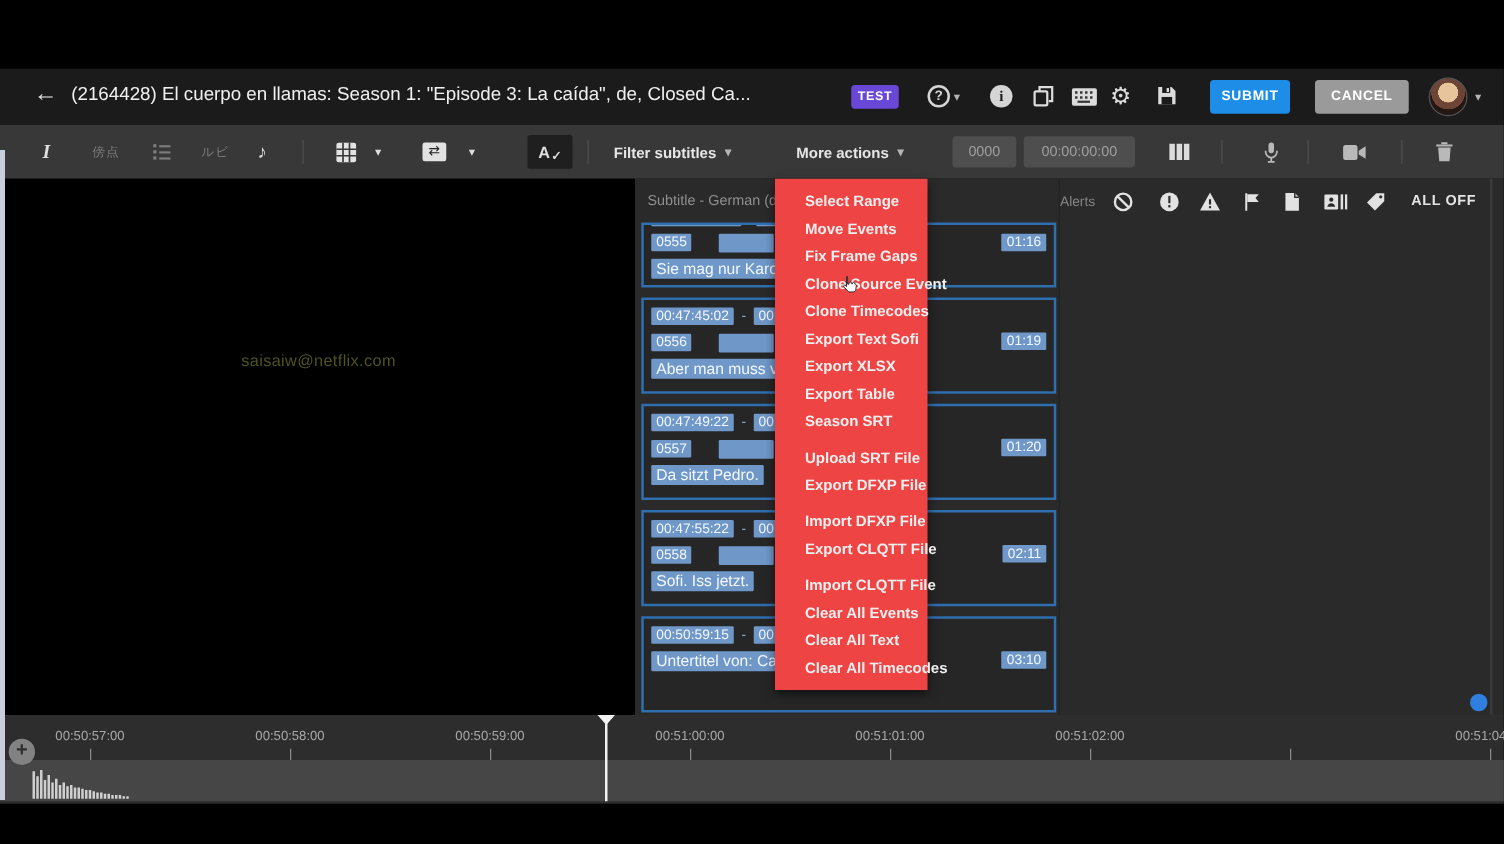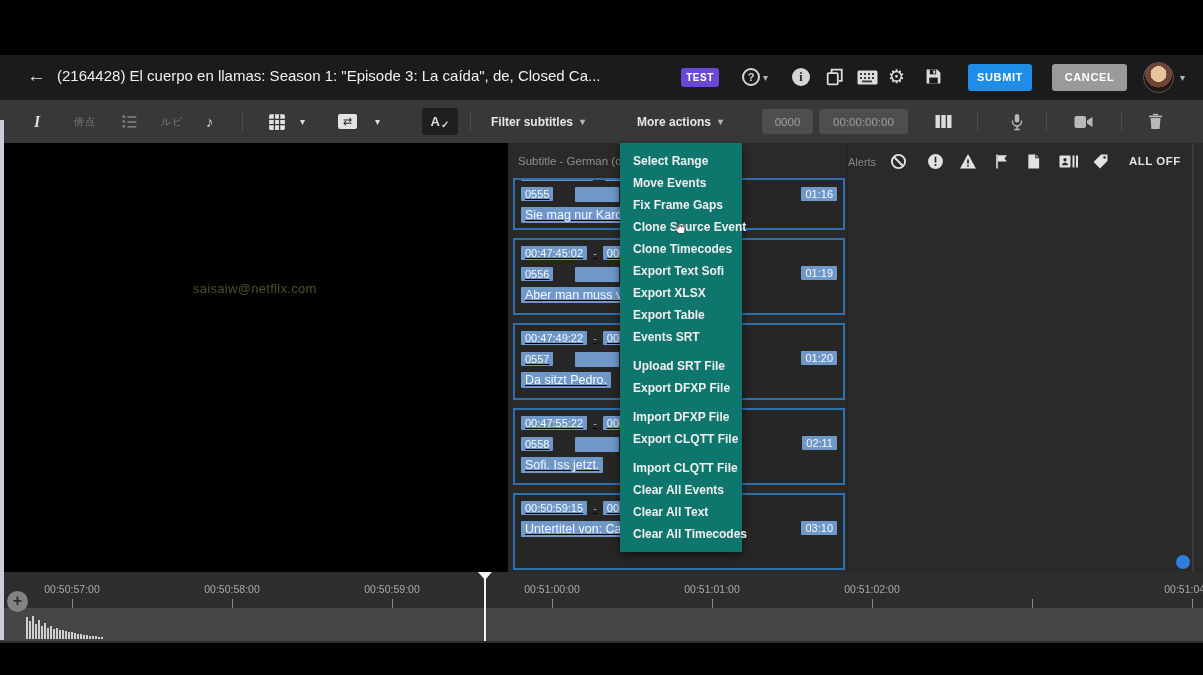--- a/index.html
+++ b/index.html
@@ -61,38 +61,38 @@
   .a-icon { position:absolute; top:10px; width:17px; height:17px; color:#e2e2e2; cursor:pointer; }
   .alloff { left:621px; top:12px; font-size:11.5px; font-weight:600; letter-spacing:.5px;
             color:#e3e3e3; cursor:pointer; }
   .col-div { left:339px; top:0; width:1px; height:429px; background:#232323; }
   .scroll-track { left:684px; top:0; width:2px; height:429px; background:#3a3a3a; }
   .scroll-dot { left:668px; top:412px; width:14px; height:14px; border-radius:50%;
                 background:#2e7fe0; cursor:pointer; }
 
   .events { position:absolute; left:5px; top:35px; width:332px; }
   .event-row { position:relative; width:332px; height:77px; margin-bottom:8px;
-               border:2px solid #2f6fae; background:#262626; overflow:hidden; cursor:pointer;text-decoration:underline; }
+               border:2px solid #2f6fae; background:#262626; overflow:hidden; cursor:pointer; }
   .event-row.cropped { height:52px; }
   .event-row.cropped .row-inner { margin-top:-20px; }
   .row-inner { padding:5px 6px; }
   .line { height:16px; margin-bottom:5px; display:flex; align-items:center; }
   .hl { background:#6f98c9; color:#f3f8ff; padding:1px 4px; font-size:11px;
         border-radius:1px; white-space:nowrap; }
   .hl.txt { font-size:12.5px; }
   .hl.blank2 { width:44px; height:15px; margin-left:22px; }
   .hl.blank-a { width:72px; height:15px; }
   .hl.blank-b { width:40px; height:15px; margin-left:12px; }
   .dash { color:#9ab4cf; margin:0 6px; font-size:11px; }
   .dur { position:absolute; right:6px; top:26px; }
   .event-row.cropped .dur { top:7px; }
 
   
-  .menu { position:absolute; left:620px; top:88px; width:122px; background:#0f766e;
-          padding:7px 0; z-index:30; box-shadow:0 3px 8px rgba(0,0,0,.55); }
+  .menu { position:absolute; left:620px; top:88px; width:122px; background:#ef4444;
+          padding:7px 11px; z-index:30; box-shadow:0 3px 8px rgba(0,0,0,.55); }
   .menu-item { height:22px; line-height:22px; padding-left:13px; font-size:12px;
                font-weight:600; color:#efefef; white-space:nowrap; cursor:pointer; }
   .menu-item.gap { margin-top:7px; }
   .cursor-hand { position:absolute; left:672px; top:165px; z-index:40; }
 
   
   .timeline { position:absolute; top:517px; left:0; width:1203px; height:71px; background:#2d2d2d; }
   .t-label { position:absolute; top:11px; transform:translateX(-50%); font-size:10.5px;
              color:#a8a8a8; white-space:nowrap; }
   .t-tick { position:absolute; top:27px; width:1px; height:9px; background:#8a8a8a; }
@@ -392,21 +392,21 @@
 
   <div class="menu">
     <div class="menu-item">Select Range</div>
     <div class="menu-item">Move Events</div>
     <div class="menu-item">Fix Frame Gaps</div>
     <div class="menu-item">Clone Source Event</div>
     <div class="menu-item">Clone Timecodes</div>
     <div class="menu-item">Export Text Sofi</div>
     <div class="menu-item">Export XLSX</div>
     <div class="menu-item">Export Table</div>
-    <div class="menu-item">Events SRT</div>
+    <div class="menu-item">Season SRT</div>
     <div class="menu-item gap">Upload SRT File</div>
     <div class="menu-item">Export DFXP File</div>
     <div class="menu-item gap">Import DFXP File</div>
     <div class="menu-item">Export CLQTT File</div>
     <div class="menu-item gap">Import CLQTT File</div>
     <div class="menu-item">Clear All Events</div>
     <div class="menu-item">Clear All Text</div>
     <div class="menu-item">Clear All Timecodes</div>
   </div>
 

